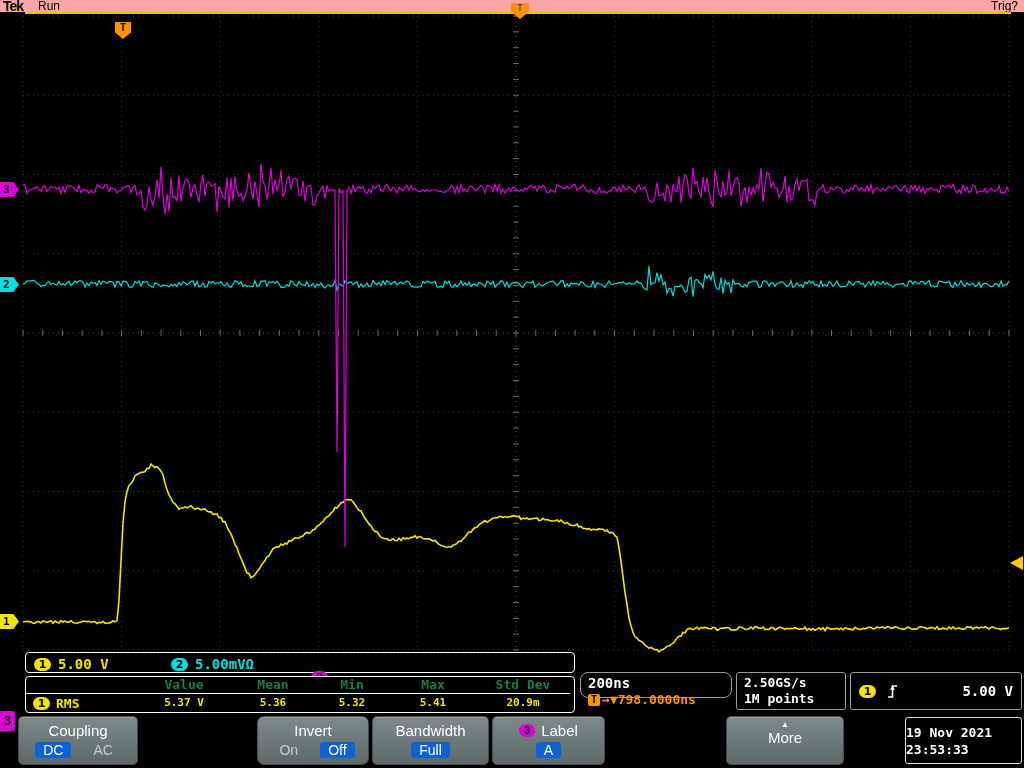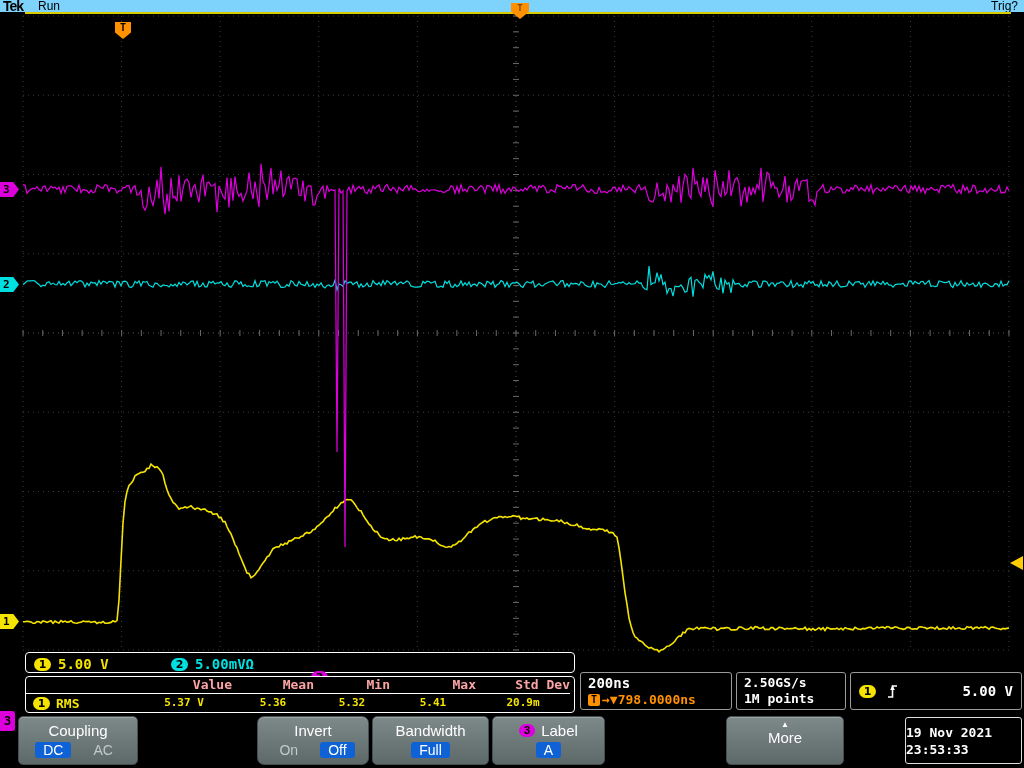--- a/index.html
+++ b/index.html
@@ -1,21 +1,21 @@
 <!DOCTYPE html>
 <html><head>
 <meta charset="utf-8">
 <style>
   html,body{margin:0;padding:0;background:#000;}
   .screen{position:relative;width:1024px;height:768px;background:#000;overflow:hidden;
           font-family:"DejaVu Sans Mono",monospace;}
   #scope-svg{position:absolute;left:0;top:0;z-index:1;}
 
   
-  .top-strip{position:absolute;left:0;top:0;width:1024px;height:12px;background:#7dd3fc;z-index:3;text-align:center;}
+  .top-strip{position:absolute;left:0;top:0;width:1024px;height:12px;background:#fca5a5;z-index:3;text-align:center;}
   .brand{position:absolute;left:3px;top:-2px;font-family:"Liberation Sans",sans-serif;
          font-weight:bold;font-size:14px;color:#000;letter-spacing:-1px;}
   .acq{position:absolute;left:38px;top:-1px;font-family:"Liberation Sans",sans-serif;font-size:12px;color:#000;}
   .trigq{position:absolute;right:6px;top:-1px;font-family:"Liberation Sans",sans-serif;font-size:12px;color:#000;}
   .record-line{position:absolute;left:25px;top:12px;width:986px;height:2px;background:#d8cc00;z-index:3;}
 
   .trig-pos{position:absolute;left:511px;top:3px;width:18px;height:16px;background:#ff9000;z-index:4;
             clip-path:polygon(0 0,100% 0,100% 55%,50% 100%,0 55%);
             color:#7a4800;font-size:9px;font-weight:bold;text-align:center;line-height:11px;}
   .trig-flag{position:absolute;left:115px;top:22px;width:16px;height:17px;background:#ff9000;z-index:4;
@@ -34,25 +34,25 @@
   .badge{display:inline-block;width:17px;height:13px;border-radius:7px;color:#000;font-weight:bold;
          font-size:11px;line-height:13px;text-align:center;font-family:"DejaVu Sans",sans-serif;}
 
   
   .panel{position:absolute;background:#000;box-sizing:border-box;z-index:5;}
   .scale-bar{left:25px;top:652px;width:550px;height:21px;border:1px solid #fff;border-radius:4px;}
   .scale-item{position:absolute;top:3px;display:flex;gap:7px;align-items:center;
               font-size:14px;font-weight:bold;}
   .meas{left:25px;top:676px;width:550px;height:37px;border:1px solid #fff;border-radius:4px;
         display:grid;grid-template-columns:110px 96px 82px 76px 86px 94px;grid-template-rows:17px 18px;}
-  .meas .hcell{color:#fca5a5;font-weight:bold;font-size:13px;text-align:right;border-bottom:1px solid #fff;line-height:16px;}
+  .meas .hcell{color:#15803d;font-weight:bold;font-size:13px;text-align:center;border-bottom:1px solid #fff;line-height:16px;}
   .meas .vcell{color:#f5e400;font-weight:bold;font-size:11px;text-align:center;line-height:18px;}
   .meas .rowlabel{display:flex;align-items:center;gap:6px;padding-left:7px;color:#f5e400;font-weight:bold;font-size:13px;}
 
-  .tb-box{left:580px;top:672px;width:152px;height:38px;border:1px solid #9a9a9a;border-radius:3px;padding:2px 0 0 7px;}
+  .tb-box{left:580px;top:672px;width:152px;height:26px;border:1px solid #9a9a9a;border-radius:8px;padding:2px 0 0 7px;}
   .tb-line1{color:#fff;font-weight:bold;font-size:14px;}
   .tb-line2{margin-top:1px;display:flex;align-items:center;gap:2px;}
   .t-badge{display:inline-block;width:12px;height:12px;background:#ff9000;color:#000;font-size:10px;
            font-weight:bold;line-height:12px;text-align:center;border-radius:2px;}
   .tb-delay{color:#ff9000;font-weight:bold;font-size:13px;}
 
   .sr-box{left:736px;top:672px;width:110px;height:38px;border:1px solid #9a9a9a;border-radius:3px;padding:2px 0 0 7px;
           color:#fff;font-weight:bold;font-size:13px;line-height:16px;}
 
   .trg-box{left:850px;top:672px;width:172px;height:38px;border:1px solid #9a9a9a;border-radius:3px;

